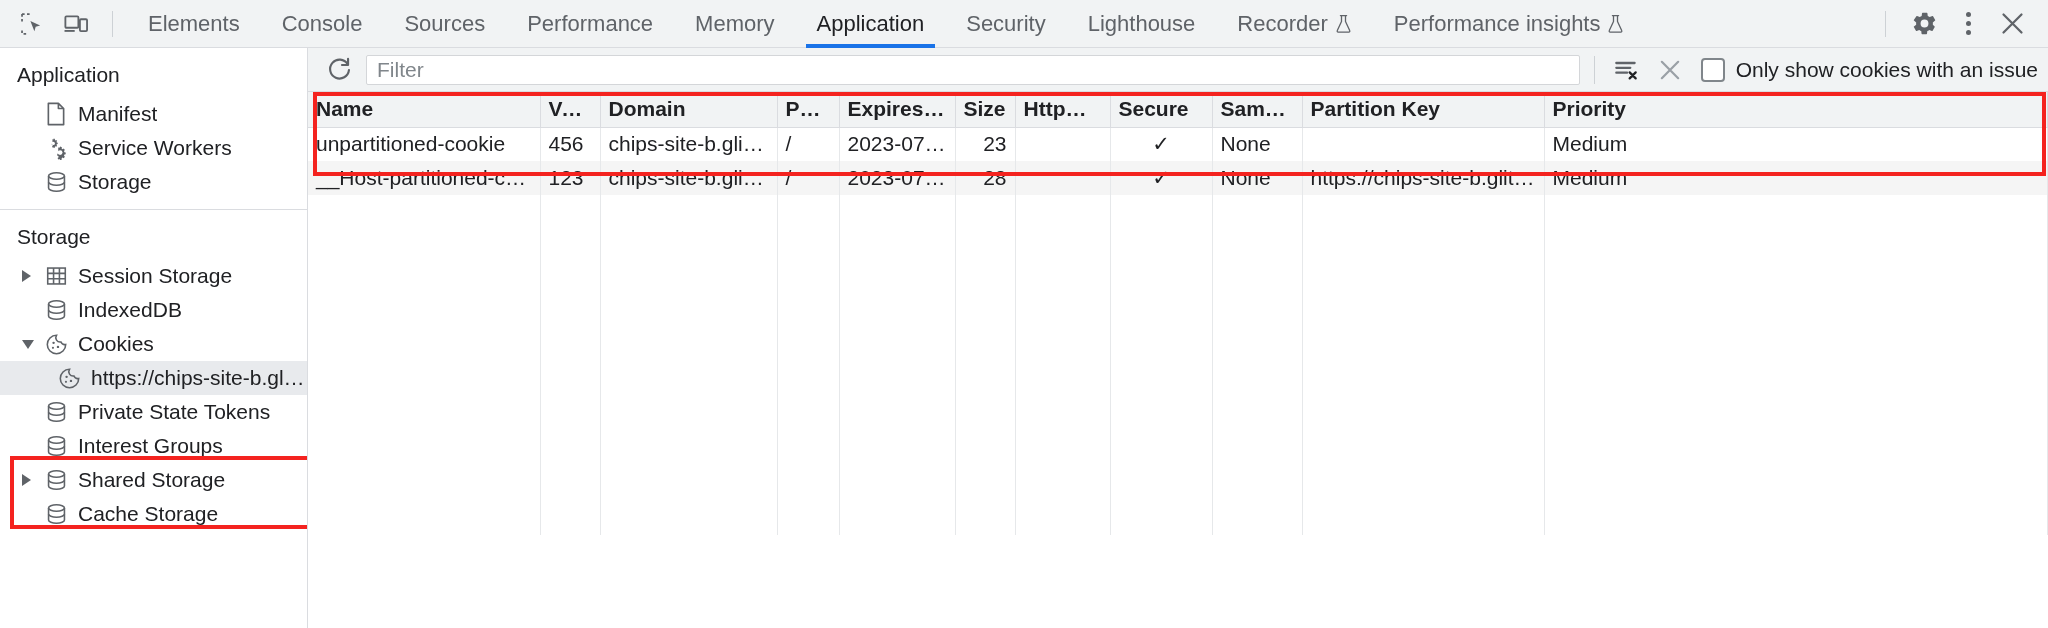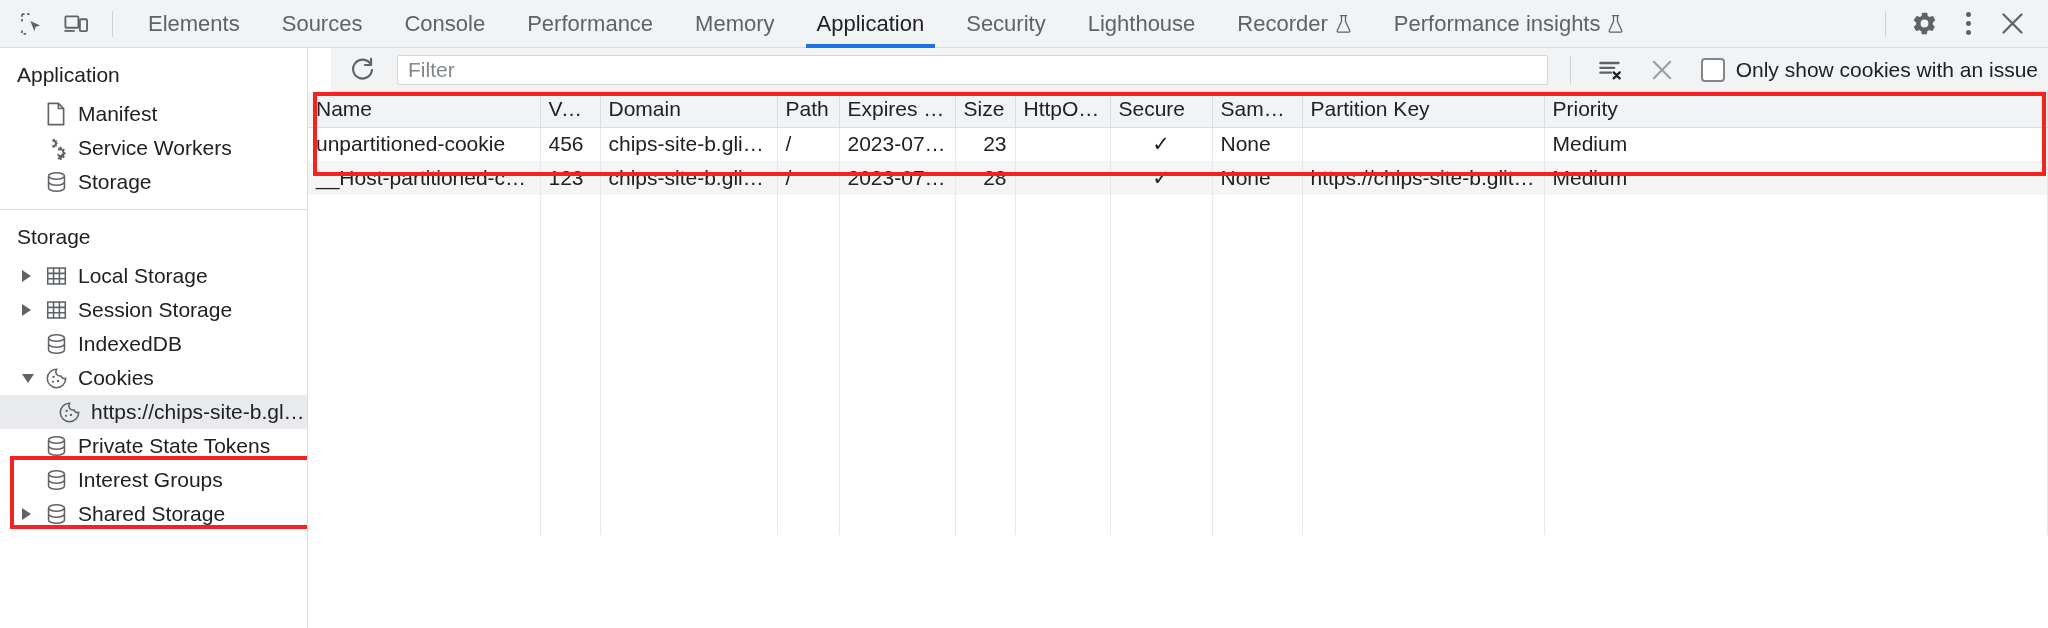--- a/index.html
+++ b/index.html
@@ -110,22 +110,21 @@
   #redbox-cookies { left: 10px; top: 408px; width: 392px; height: 73px; }
 
   
   .main { flex: 1; display: flex; flex-direction: column; min-width: 0; position: relative; background:#fff; }
   .filterbar {
     height: 44px; min-height: 44px;
     background: #f1f3f4;
     border-bottom: 1px solid #dadce0;
     display: flex; align-items: center;
     padding: 0 10px 0 14px;
-    gap: 18px;
-    margin-left: 23px;
+    gap: 10px;
   }
   .fb-icon {
     width: 34px; height: 34px; flex: none;
     display: flex; align-items: center; justify-content: center;
     color: #5f6368;
   }
   .filter-input {
     flex: 1; height: 30px;
     background: #ffffff;
     border: 1px solid #d4d6d9;
@@ -150,21 +149,21 @@
   .tablewrap { flex: 1; overflow: hidden; position: relative; background:#fff; }
   table.cookies {
     width: 100%;
     border-collapse: collapse;
     table-layout: fixed;
     font-size: 21px;
     color: #202124;
   }
   table.cookies th {
     background: #f1f3f4;
-    font-weight: normal;
+    font-weight: bold;
     text-align: left;
     height: 35px;
     padding: 0 8px;
     border-right: 1px solid #dadce0;
     border-bottom: 1px solid #dadce0;
     color: #202124;
     white-space: nowrap;
     overflow: hidden;
     text-overflow: ellipsis;
   }
@@ -209,24 +208,24 @@
         <rect x="15.6" y="7.6" width="6.6" height="11" rx="1" fill="none" stroke="#5f6368" stroke-width="1.7"></rect>
       </svg>
     </div>
     <div class="tb-sep"></div>
 
     <div class="tabs">
       <div class="tab">
           <span>Elements</span>
         </div>
       <div class="tab">
+          <span>Console</span>
+        </div>
+      <div class="tab">
           <span>Sources</span>
-        </div>
-      <div class="tab">
-          <span>Console</span>
         </div>
       <div class="tab">
           <span>Performance</span>
         </div>
       <div class="tab">
           <span>Memory</span>
         </div>
       <div class="tab active">
           <span>Application</span>
         </div>
@@ -317,34 +316,20 @@
               </g>
             </svg>
           </span>
           <span class="sb-label">Storage</span>
         </div>
       </div>
 
       <div class="sb-section">
         <div class="sb-title">Storage</div>
 
-        <div class="sb-item">
-          <span class="twisty">
-              <i class="tri-r"></i>
-            </span>
-          <span class="sb-ico">
-            <svg width="23" height="22" viewBox="0 0 22 20">
-              <g fill="none" stroke="#5f6368" stroke-width="1.5">
-                <rect x="2.6" y="2.4" width="16.8" height="15.2"></rect>
-                <path d="M2.6 7.5 H19.4 M2.6 12.6 H19.4 M8.2 2.4 V17.6 M13.8 2.4 V17.6"></path>
-              </g>
-            </svg>
-          </span>
-          <span class="sb-label">Local Storage</span>
-        </div>
 
         <div class="sb-item">
           <span class="twisty">
               <i class="tri-r"></i>
             </span>
           <span class="sb-ico">
             <svg width="23" height="22" viewBox="0 0 22 20">
               <g fill="none" stroke="#5f6368" stroke-width="1.5">
                 <rect x="2.6" y="2.4" width="16.8" height="15.2"></rect>
                 <path d="M2.6 7.5 H19.4 M2.6 12.6 H19.4 M8.2 2.4 V17.6 M13.8 2.4 V17.6"></path>
@@ -433,20 +418,33 @@
               <g fill="none" stroke="#5f6368" stroke-width="1.5">
                 <ellipse cx="11" cy="4.3" rx="7.6" ry="3.1"></ellipse>
                 <path d="M3.4 4.3 V15.7 C3.4 17.4 6.8 18.8 11 18.8 S18.6 17.4 18.6 15.7 V4.3"></path>
                 <path d="M3.4 10 C3.4 11.7 6.8 13.1 11 13.1 S18.6 11.7 18.6 10"></path>
               </g>
             </svg>
           </span>
           <span class="sb-label">Shared Storage</span>
         </div>
 
+        <div class="sb-item">
+          <span class="twisty empty"></span>
+          <span class="sb-ico">
+            <svg width="23" height="22" viewBox="0 0 22 20">
+              <g fill="none" stroke="#5f6368" stroke-width="1.5">
+                <ellipse cx="11" cy="4.3" rx="7.6" ry="3.1"></ellipse>
+                <path d="M3.4 4.3 V15.7 C3.4 17.4 6.8 18.8 11 18.8 S18.6 17.4 18.6 15.7 V4.3"></path>
+                <path d="M3.4 10 C3.4 11.7 6.8 13.1 11 13.1 S18.6 11.7 18.6 10"></path>
+              </g>
+            </svg>
+          </span>
+          <span class="sb-label">Cache Storage</span>
+        </div>
       </div>
 
       <div class="redbox" id="redbox-cookies"></div>
     </div>
 
     <div class="main">
 
       <div class="filterbar">
         <div class="fb-icon">
           <svg width="27" height="27" viewBox="0 0 24 24">

